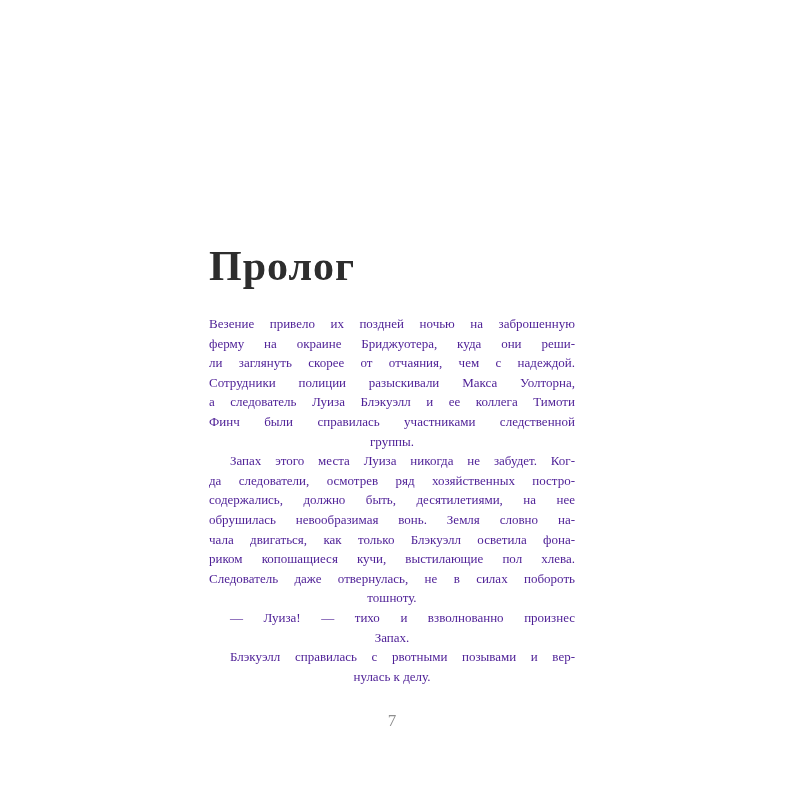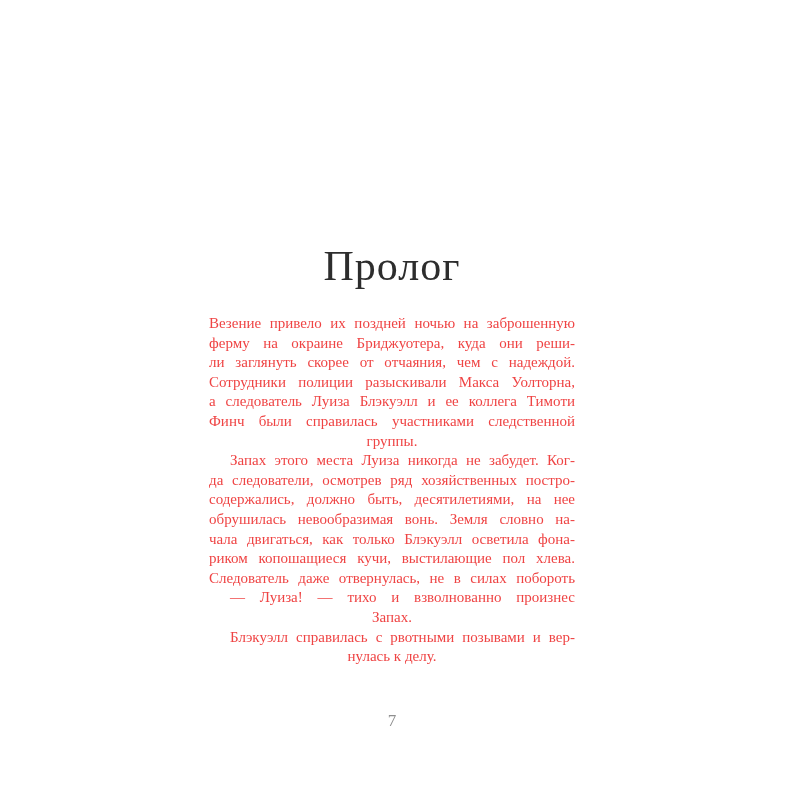--- a/index.html
+++ b/index.html
@@ -13,35 +13,35 @@
     height: 800px;
     background: #ffffff;
     overflow: hidden;
     font-family: "Liberation Serif", serif;
   }
   .chapter-title {
     position: absolute;
     top: 214px;
     left: 209px;
     width: 366px;
-    text-align: center;
+    text-align: left;
     font-size: 42px;
     line-height: 48px;
-    font-weight: 400;
+    font-weight: 700;
     color: #2d2d2d;
     letter-spacing: 1px;
   }
   .body-text {
     position: absolute;
     top: 314px;
     left: 209px;
     width: 366px;
-    font-size: 15px;
+    font-size: 13px;
     line-height: 19.6px;
-    color: #ef4444;
+    color: #4c1d95;
   }
   .line {
     height: 19.6px;
     overflow: visible;
     text-align: center;
     word-spacing: normal;
   }
   
   .line.j {
     text-align: justify;
@@ -77,20 +77,21 @@
     <div class="line j">а следователь Луиза Блэкуэлл и ее коллега Тимоти</div>
     <div class="line j">Финч были справилась участниками следственной</div>
     <div class="line">группы.</div>
     <div class="line j i">Запах этого места Луиза никогда не забудет. Ког-</div>
     <div class="line j">да следователи, осмотрев ряд хозяйственных постро-</div>
     <div class="line j">содержались, должно быть, десятилетиями, на нее</div>
     <div class="line j">обрушилась невообразимая вонь. Земля словно на-</div>
     <div class="line j">чала двигаться, как только Блэкуэлл осветила фона-</div>
     <div class="line j">риком копошащиеся кучи, выстилающие пол хлева.</div>
     <div class="line j">Следователь даже отвернулась, не в силах побороть</div>
+    <div class="line">тошноту.</div>
     <div class="line j i">— Луиза! — тихо и взволнованно произнес</div>
     <div class="line">Запах.</div>
     <div class="line j i">Блэкуэлл справилась с рвотными позывами и вер-</div>
     <div class="line">нулась к делу.</div>
   </div>
 
   <div class="page-number">7</div>
 
 </div>
 

